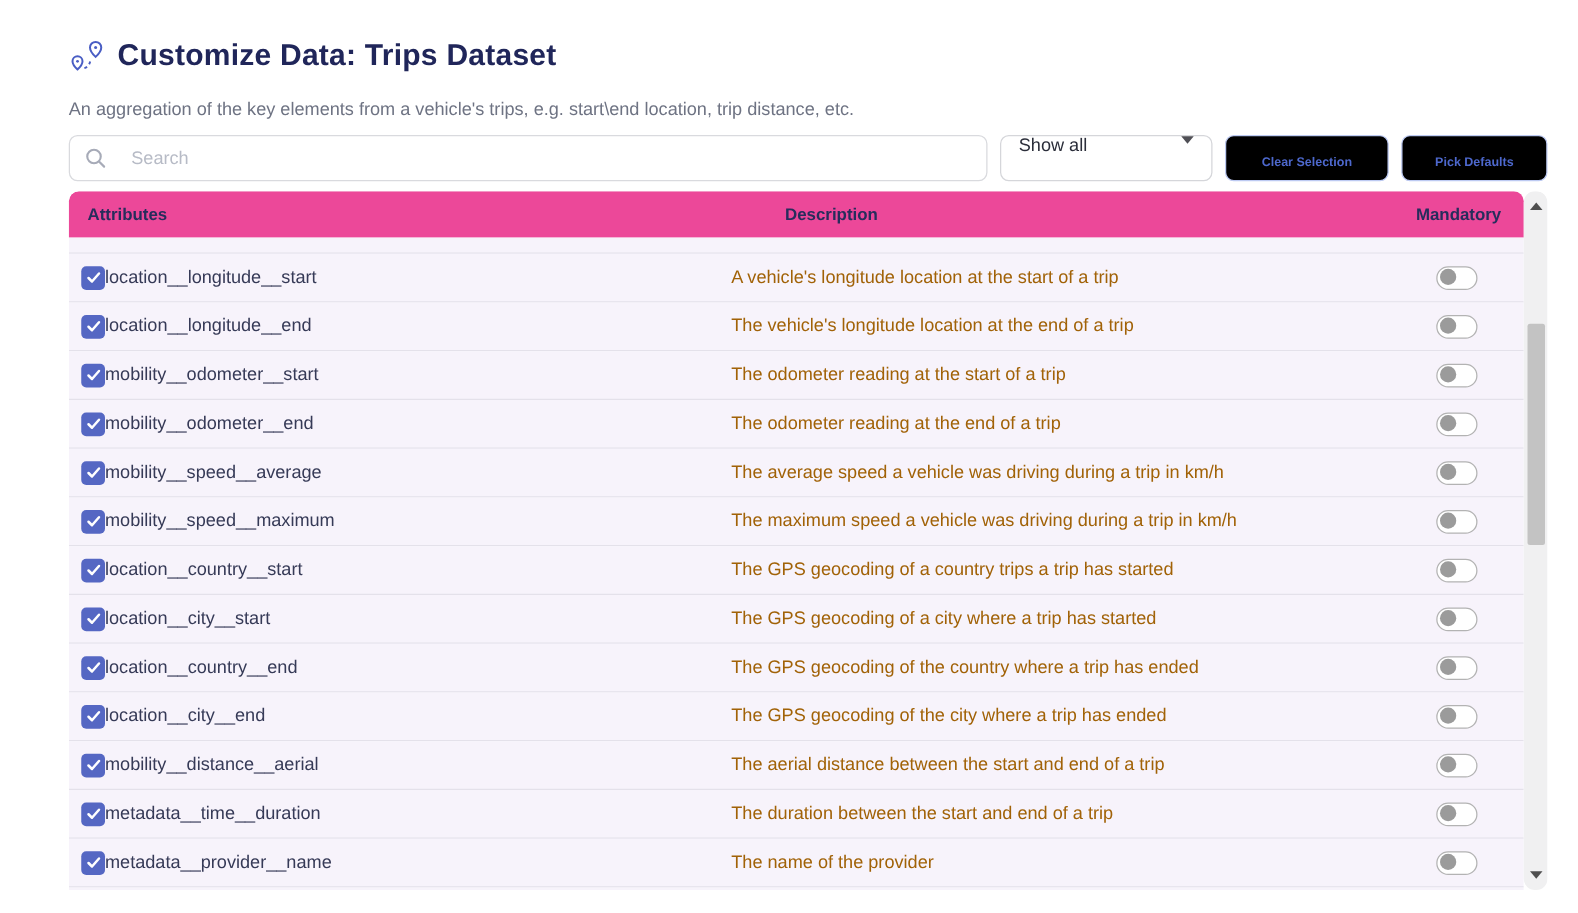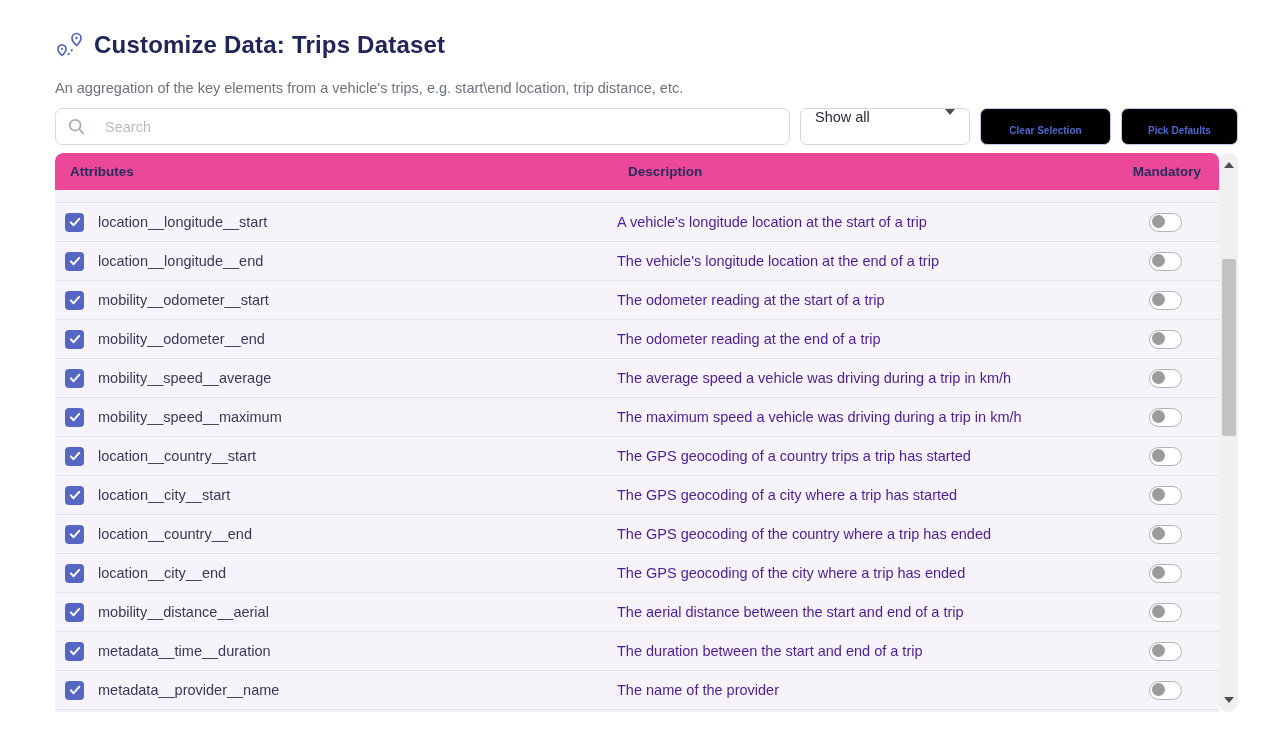--- a/index.html
+++ b/index.html
@@ -39,23 +39,23 @@
   .thead { display:grid; grid-template-columns:530px 1fr 160px; align-items:center;
     height:37px; flex:0 0 37px; background:#ec4899; border-radius:8px 8px 0 0;gap:43px; }
   .thead div { font-size:13.5px; font-weight:bold; color:#272d5c; }
   .th-attr { padding-left:15px; }
   .th-mand { text-align:right; padding-right:18px; }
   .tbody { flex:1; display:flex; flex-direction:column; overflow:hidden; }
   .row { display:grid; grid-template-columns:530px 1fr 160px; align-items:center;
     height:39px; flex:0 0 39px; background:#f7f3fb; border-bottom:1px solid #e4e1ea; }
   .row.partial { height:13px; flex:0 0 13px; }
   .row.filler { border-bottom:none; flex:1 0 auto; height:auto; }
-  .attr-cell { display:flex; align-items:center; gap:14px; padding-left:10px; }
+  .attr-cell { display:flex; align-items:center; padding-left:10px; }
   .attr-label { font-size:14.5px; color:#363a57; }
-  .desc-cell { font-size:14.5px; color:#4c1d95;margin-left:32px; }
+  .desc-cell { font-size:14.5px; color:#a16207; }
   .mand-cell { display:flex; justify-content:flex-end; padding-right:37px; }
 
   .checkbox { width:19px; height:19px; border-radius:4px; background:var(--accent,#5567c3);
     display:inline-flex; align-items:center; justify-content:center; cursor:pointer; flex:0 0 19px; }
   .checkbox svg { width:12px; height:12px; }
 
   .toggle { width:33px; height:19px; border:1.5px solid #b3b3b3; border-radius:10px;
     background:#fff; position:relative; cursor:pointer; display:inline-block; }
   .toggle .knob { position:absolute; left:2px; top:1.5px; width:13px; height:13px;
     border-radius:50%; background:#9b9b9b; }

